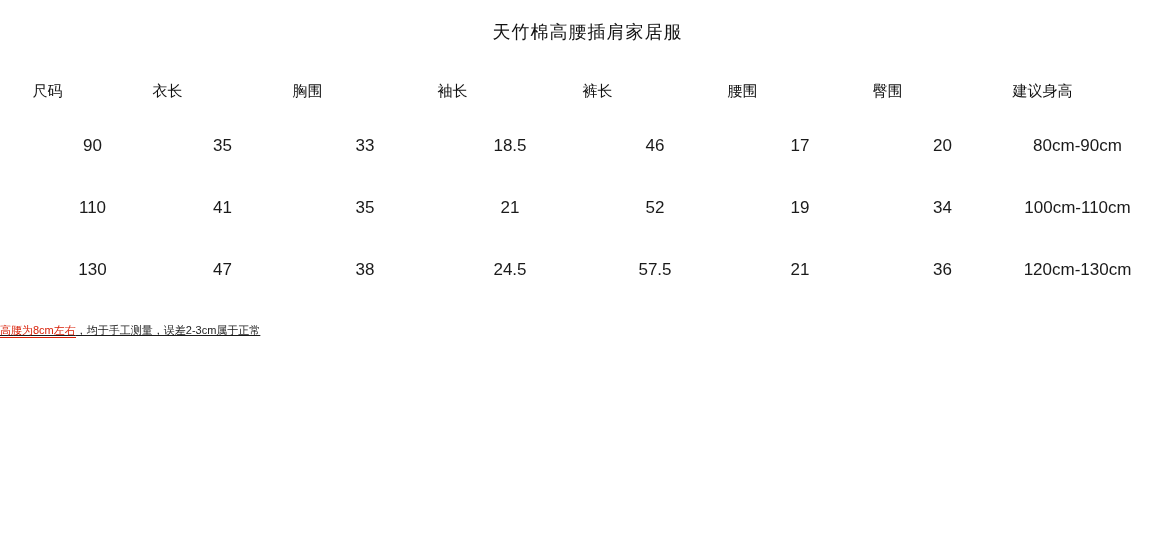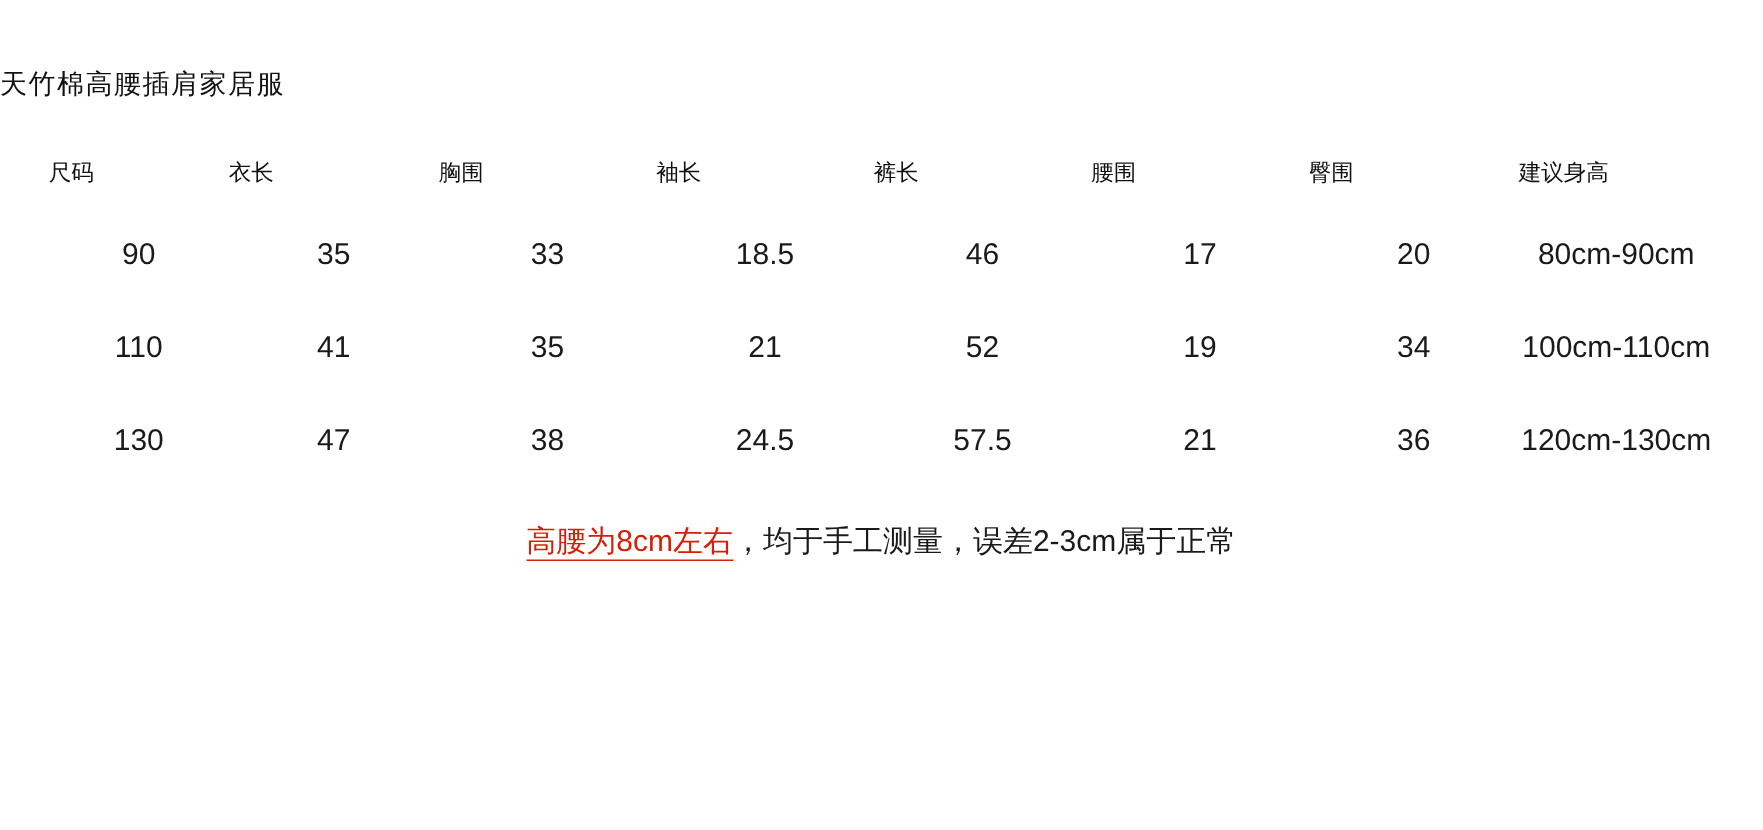--- a/index.html
+++ b/index.html
@@ -15,60 +15,61 @@
     position: relative;
     overflow: hidden;
   }
   .page {
     position: relative;
     width: 1175px;
     height: 553px;
     box-sizing: border-box;
   }
   .title {
+    text-align: center;
     font-size: 18px;
     color: #111111;
-    margin-top: 44px;
+    margin-top: 20px;
     letter-spacing: 1px;
   }
   table.size-table {
     width: 1110px;
     margin: 30px auto 0 auto;
     border-collapse: collapse;
     table-layout: fixed;
   }
   table.size-table th {
     font-size: 15px;
     font-weight: normal;
     color: #111111;
     padding: 8px 0 14px 0;
     text-align: left;
   }
   table.size-table td {
-    font-size: 20px;
+    font-size: 17px;
     color: #1a1a1a;
     text-align: center;
     height: 60px;
     vertical-align: middle;
   }
   
   col.c0 { width: 120px; }
   col.c1 { width: 140px; }
   col.c2 { width: 145px; }
   col.c3 { width: 145px; }
   col.c4 { width: 145px; }
   col.c5 { width: 145px; }
   col.c6 { width: 140px; }
   col.c7 { width: 130px; }
 
   .note {
-    text-align: center;
-    font-size: 20px;
+    font-size: 11px;
     margin-top: 22px;
     color: #1a1a1a;
+    text-decoration: underline;
   }
   .note .hl {
     color: #d81e06;
     border-bottom: 1px solid #d81e06;
     padding-bottom: 1px;
   }
 </style>
 </head>
 <body>
 

